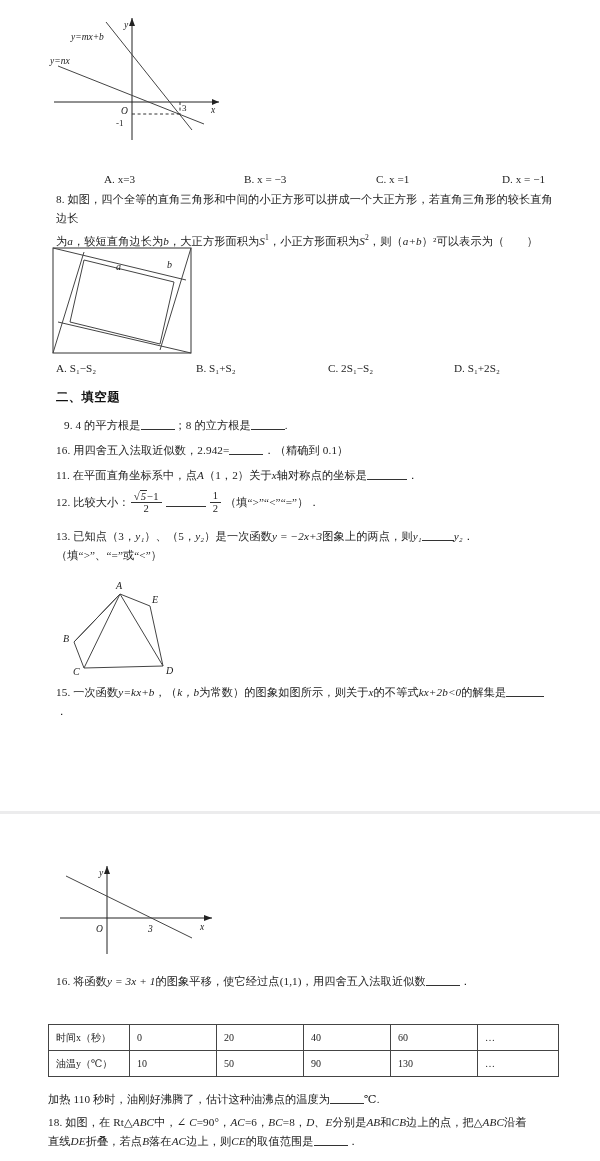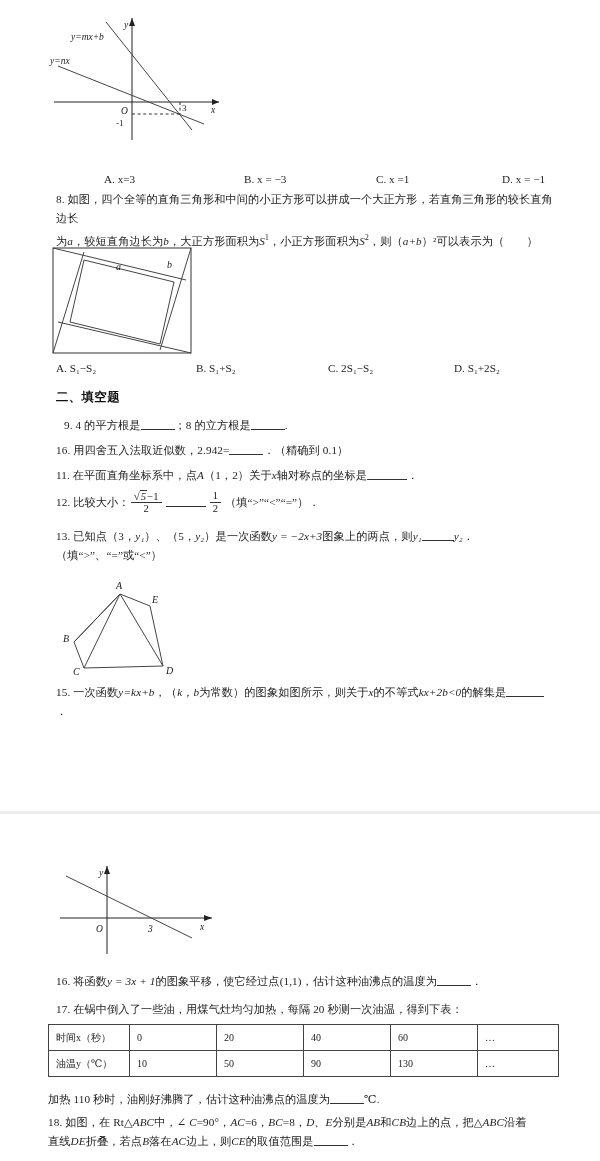--- a/index.html
+++ b/index.html
@@ -238,27 +238,23 @@
       <line x1="14" y1="30" x2="140" y2="92" stroke="#444" stroke-width="1"></line>
       <text class="lbl" x="44" y="86" font-size="9.5" fill="#222">O</text>
       <text class="lbl" x="148" y="84" font-size="9.5" fill="#222">x</text>
       <text class="lbl" x="47" y="30" font-size="9.5" fill="#222">y</text>
       <text class="lbl" x="96" y="86" font-size="9.5" fill="#222">3</text>
     </svg>
   </div>
 
   <div class="q" style="left:56px;top:972px;width:498px;">
     <span>16.</span>
-    <span>将函数</span><span class="it">y = 3x + 1</span><span>的图象平移，使它经过点</span><span>(1,1)</span><span>，估计这种油沸点的温度为</span><span class="blank" style="width:34px;"></span><span>．</span>
-  </div>
-
-  <div class="q" style="left:56px;top:1000px;width:498px;">
-    <span>17.</span>
-    <span>在锅中倒入了一些油，用煤气灶均匀加热，每隔 20 秒测一次油温，得到下表：</span>
-  </div>
+    <span>将函数</span><span class="it">y = 3x + 1</span><span>的图象平移，使它经过点</span><span>(1,1)</span><span>，用四舍五入法取近似数</span><span class="blank" style="width:34px;"></span><span>．</span>
+  </div>
+
 
   <table class="dtable" style="left:48px;top:1024px;">
     <tbody>
         <tr>
       <td class="hd"><span>时间</span><span class="it">x</span><span>（秒）</span></td>
       <td class="cl">0</td>
       <td class="cl">20</td>
       <td class="cl">40</td>
       <td class="cl">60</td>
       <td class="dots">…</td>

